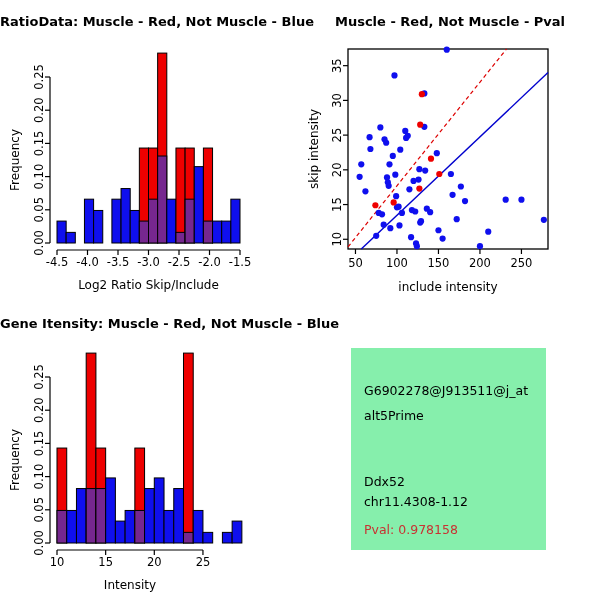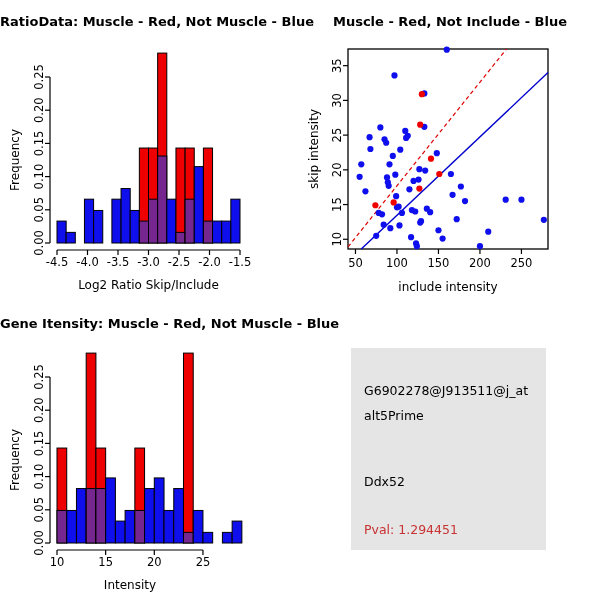--- a/index.html
+++ b/index.html
@@ -87,21 +87,21 @@
         <line x1="50" y1="110.19999999999999" x2="45" y2="110.19999999999999" stroke="#000" stroke-width="1.2"></line>
         <text x="39" y="110.19999999999999" font-size="11.5" font-family="&quot;DejaVu Sans&quot;,&quot;Liberation Sans&quot;,sans-serif" fill="#000" text-anchor="middle" dominant-baseline="central" transform="rotate(-90 39 110.19999999999999)">0.20</text>
         <line x1="50" y1="77" x2="45" y2="77" stroke="#000" stroke-width="1.2"></line>
         <text x="39" y="77" font-size="11.5" font-family="&quot;DejaVu Sans&quot;,&quot;Liberation Sans&quot;,sans-serif" fill="#000" text-anchor="middle" dominant-baseline="central" transform="rotate(-90 39 77)">0.25</text>
         <text x="15" y="160" font-size="12" font-family="&quot;DejaVu Sans&quot;,&quot;Liberation Sans&quot;,sans-serif" fill="#000" text-anchor="middle" dominant-baseline="central" transform="rotate(-90 15 160)">Frequency</text>
       </g>
     </svg>
 </div>
 
 <div class="panel" id="panel-scatter">
-  <div class="chart-title">Muscle - Red, Not Include - Blue</div>
+  <div class="chart-title">Muscle - Red, Not Muscle - Pval</div>
   <svg id="svg-scatter" width="300" height="300" viewBox="0 0 300 300">
       <rect x="48" y="49" width="200" height="200" fill="none" stroke="#000" stroke-width="1.3"></rect>
       <line x1="48" y1="246.91666666666666" x2="206.50622406639005" y2="49" stroke="#DD0000" stroke-width="1.2" stroke-dasharray="4,3"></line>
       <line x1="61.27800829875519" y1="249" x2="248" y2="72.61111111111109" stroke="#0000CD" stroke-width="1.4"></line>
       <circle cx="59.61825726141079" cy="176.77777777777777" r="3.1" fill="#0F0FEE"></circle>
       <circle cx="61.27800829875519" cy="164.27777777777777" r="3.1" fill="#0F0FEE"></circle>
       <circle cx="65.42738589211618" cy="191.36111111111111" r="3.1" fill="#0F0FEE"></circle>
       <circle cx="69.57676348547719" cy="137.1944444444444" r="3.1" fill="#0F0FEE"></circle>
       <circle cx="70.40663900414938" cy="148.99999999999997" r="3.1" fill="#0F0FEE"></circle>
       <circle cx="76.21576763485477" cy="235.80555555555554" r="3.1" fill="#0F0FEE"></circle>
@@ -247,19 +247,20 @@
         <line x1="50" y1="110.19999999999999" x2="45" y2="110.19999999999999" stroke="#000" stroke-width="1.2"></line>
         <text x="39" y="110.19999999999999" font-size="11.5" font-family="&quot;DejaVu Sans&quot;,&quot;Liberation Sans&quot;,sans-serif" fill="#000" text-anchor="middle" dominant-baseline="central" transform="rotate(-90 39 110.19999999999999)">0.20</text>
         <line x1="50" y1="77" x2="45" y2="77" stroke="#000" stroke-width="1.2"></line>
         <text x="39" y="77" font-size="11.5" font-family="&quot;DejaVu Sans&quot;,&quot;Liberation Sans&quot;,sans-serif" fill="#000" text-anchor="middle" dominant-baseline="central" transform="rotate(-90 39 77)">0.25</text>
         <text x="15" y="160" font-size="12" font-family="&quot;DejaVu Sans&quot;,&quot;Liberation Sans&quot;,sans-serif" fill="#000" text-anchor="middle" dominant-baseline="central" transform="rotate(-90 15 160)">Frequency</text>
       </g>
     </svg>
 </div>
 
 <div class="panel" id="panel-info">
-  <div class="info-box" id="info-box" style="background: #e5e5e5; color: rgb(0, 0, 0);">
+  <div class="info-box" id="info-box" style="background: #86efac; color: rgb(0, 0, 0);">
     <div class="info-line" style="top:35px">G6902278@J913511@j_at</div>
     <div class="info-line" style="top:60px">alt5Prime</div>
     <div class="info-line" style="top:126px">Ddx52</div>
-    <div class="info-line" style="top: 174px; color: rgb(200, 50, 50);" id="pval-line">Pval: 1.294451</div>
+    <div class="info-line" style="top:146px">chr11.4308-1.12</div>
+    <div class="info-line" style="top: 174px; color: rgb(200, 50, 50);" id="pval-line">Pval: 0.978158</div>
   </div>
 </div>
 
 </body></html>

